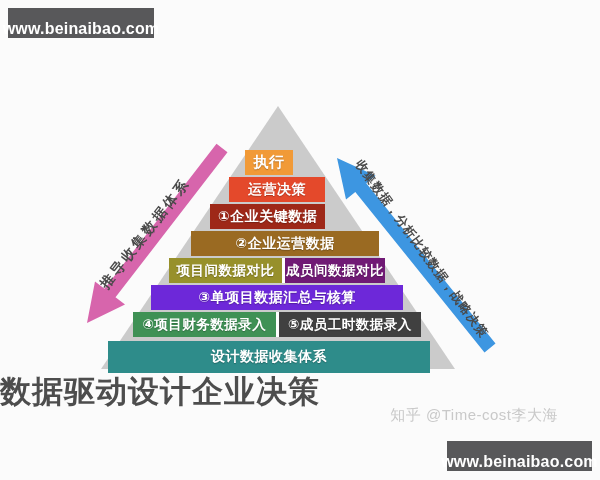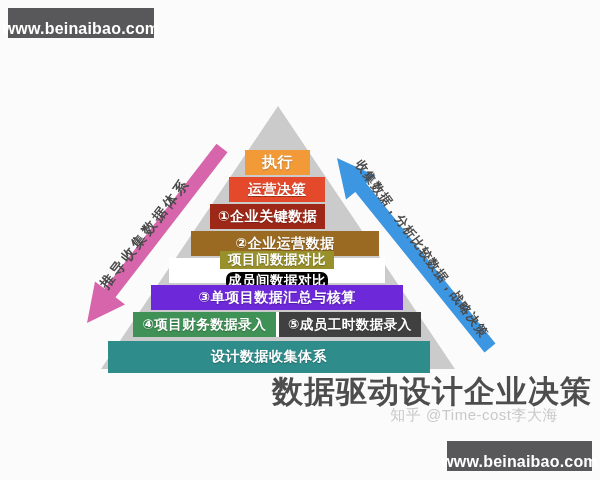--- a/index.html
+++ b/index.html
@@ -27,25 +27,25 @@
     display:flex;align-items:center;justify-content:center;
     font-weight:bold;font-size:14px;letter-spacing:0.5px;
     text-shadow:0 1px 1px rgba(0,0,0,0.25);
     white-space:nowrap;
   }
   .band.split{background:#fff !important;gap:3px;padding:0;}
   .band .cell{
     height:100%;display:flex;align-items:center;justify-content:center;
     font-size:13.5px;
   }
-  .b1{left:245px;top:150px;width:65px;font-size:15px;}
-  .b2{left:229px;top:177px;width:96px;text-decoration:underline;}
+  .b1{left:245px;top:150px;width:48px;font-size:15px;}
+  .b2{left:229px;top:177px;width:96px;}
   .b3{left:210px;top:204px;width:115px;}
   .b4{left:191px;top:231px;width:188px;}
-  .b5{left:169px;top:258px;width:216px;flex-direction:column;}
+  .b5{left:169px;top:258px;width:216px;}
   .b5 .cell:first-child{width:53%;}
   .b5 .cell:last-child{width:47%;}
   .b6{left:151px;top:285px;width:252px;}
   .b7{left:133px;top:312px;width:288px;}
   .b7 .cell{width:50%;}
   .b8{left:108px;top:341px;width:322px;height:32px;text-align:right;}
 
   .arrows-svg{position:absolute;left:0;top:0;pointer-events:none;}
 
   .arrow-label{
@@ -58,21 +58,21 @@
     transform:rotate(-52deg);transform-origin:center;
   }
   .arrow-label-right{
     left:312px;top:240px;width:216px;height:20px;
     font-size:12.5px;letter-spacing:1px;
     transform:rotate(54deg);transform-origin:center;
   }
 
   .main-title{
     position:absolute;left:0;top:371px;width:592px;
-    text-align:right;font-size:31px;font-weight:800;
+    text-align:left;font-size:31px;font-weight:800;
     color:#4d4d4d;letter-spacing:1px;
   }
   .watermark{
     position:absolute;right:42px;top:406px;
     font-size:15px;color:#c9c9c9;letter-spacing:0.5px;
   }
 </style>
 </head>
 <body>
 
@@ -94,21 +94,21 @@
 <div class="band b3" style="background-color: rgb(158, 40, 24);">
   <span>①企业关键数据</span>
 </div>
 <div class="band b4" style="background-color: rgb(154, 106, 34);">
   <span>②企业运营数据</span>
 </div>
 <div class="band b5 split">
   <div class="cell" style="background-color: rgb(151, 144, 43);">
     <span>项目间数据对比</span>
   </div>
-  <div class="cell" style="background-color: #000000; border-radius: 7px;">
+  <div class="cell" style="background-color: #701a75;">
     <span>成员间数据对比</span>
   </div>
 </div>
 <div class="band b6" style="background-color: #6d28d9;">
   <span>③单项目数据汇总与核算</span>
 </div>
 <div class="band b7 split">
   <div class="cell" style="background-color: rgb(63, 145, 85);">
     <span>④项目财务数据录入</span>
   </div>

